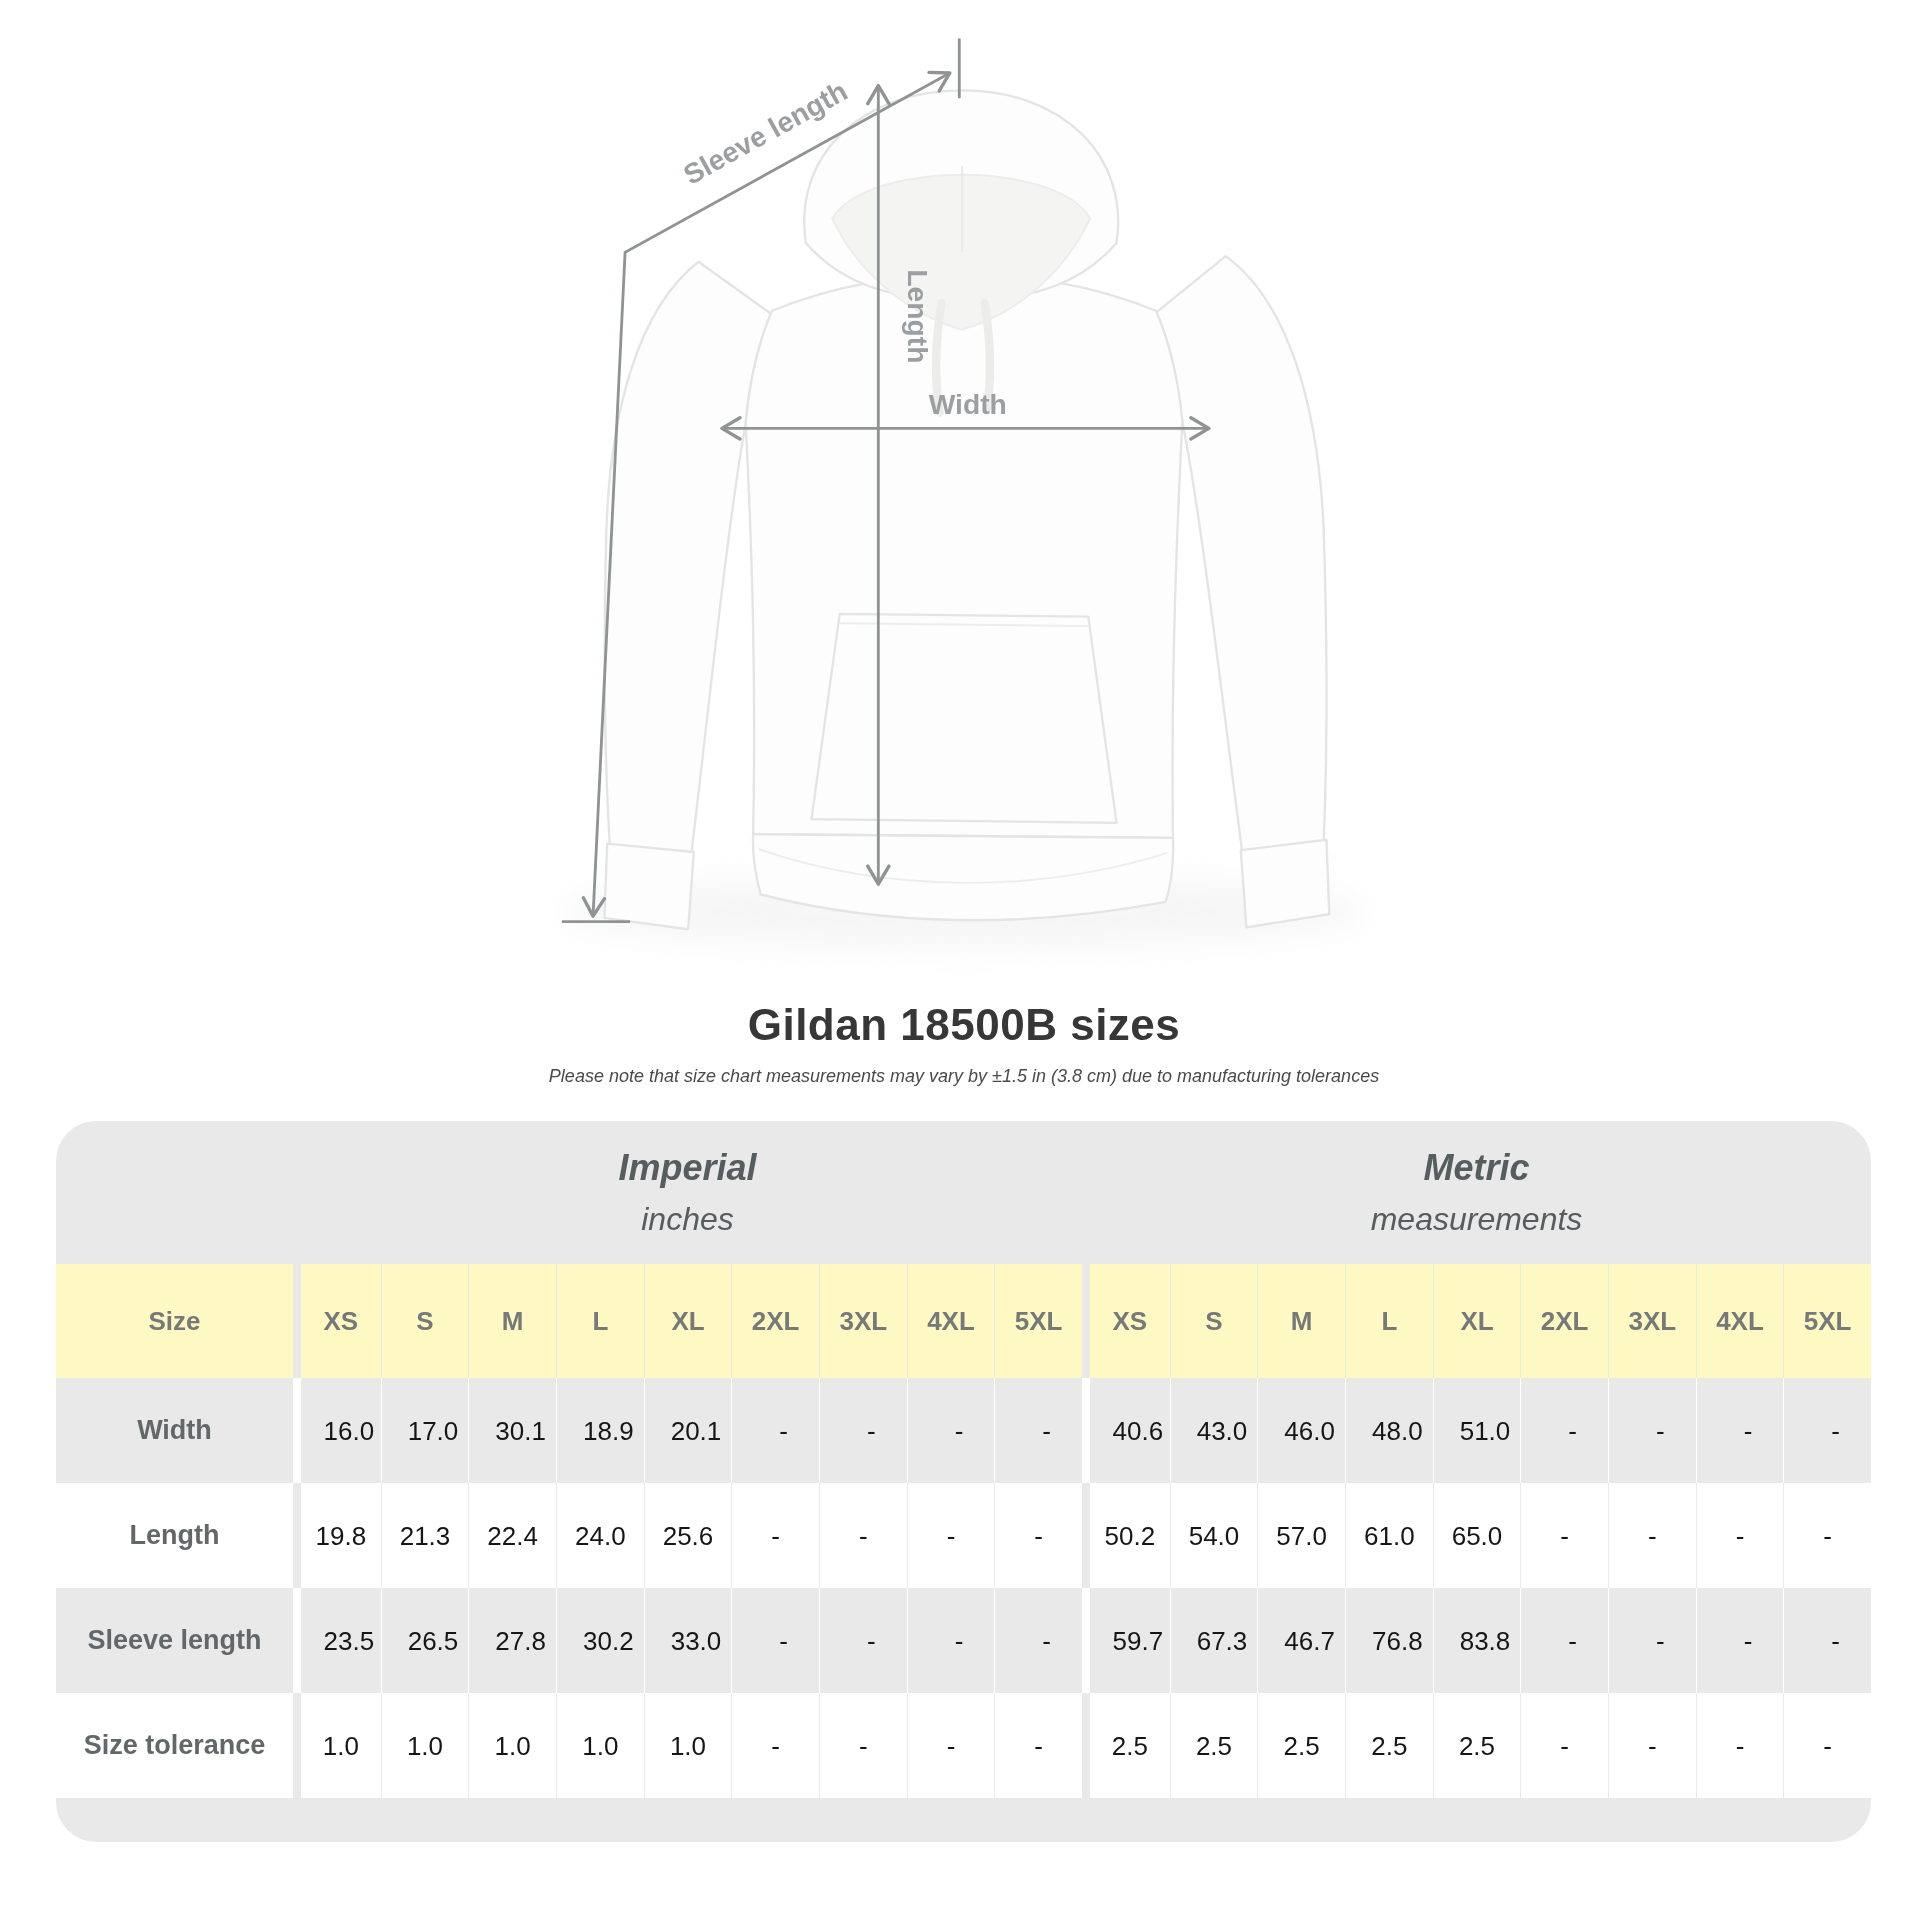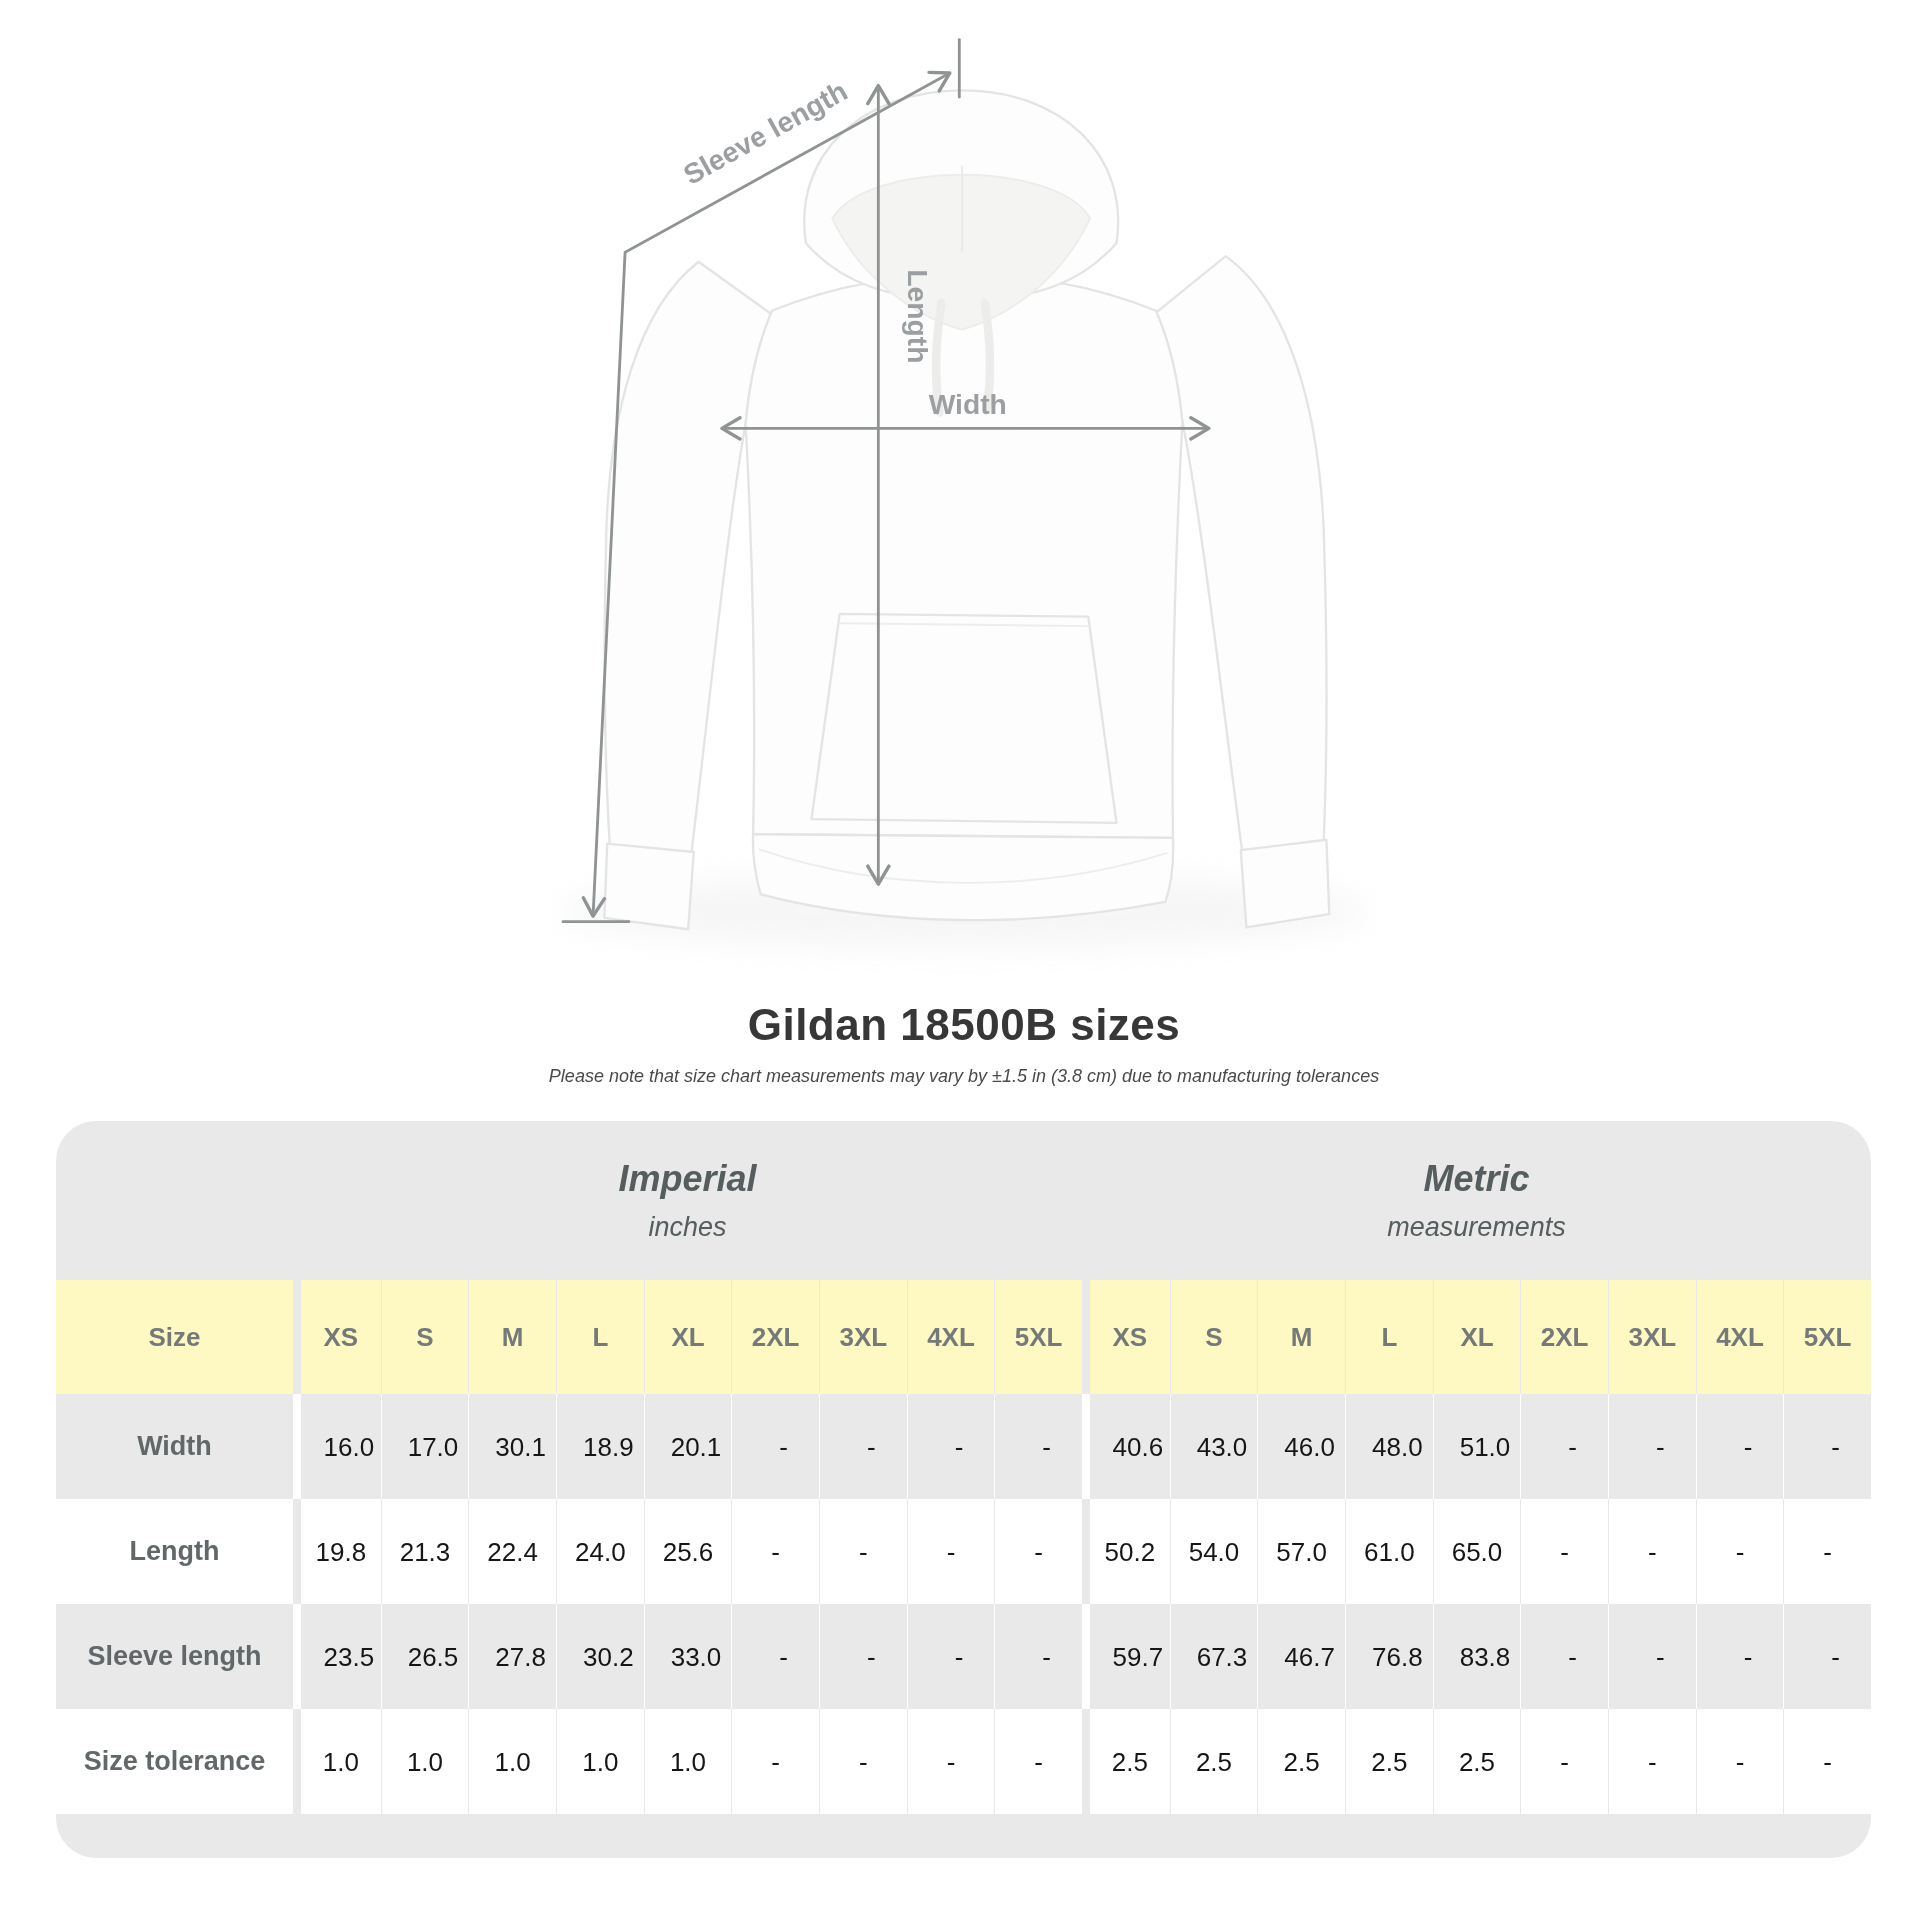--- a/index.html
+++ b/index.html
@@ -15,30 +15,30 @@
     position:absolute;top:1000px;left:0;width:1928px;text-align:center;
     font-size:44px;font-weight:bold;color:#373737;letter-spacing:0.5px;
   }
   .page-subtitle{
     position:absolute;top:1066px;left:0;width:1928px;text-align:center;
     font-size:18px;font-style:italic;color:#4a4a4a;
   }
 
   .size-table{position:absolute;left:56px;top:1121px;width:1815px;height:755px;}
   .band{
-    height:159px;background:#e9e9e9;border-radius:40px 40px 0 0;
+    height:143px;background:#e9e9e9;border-radius:40px 40px 0 0;
     display:flex;align-items:stretch;
   }
   .band .spacer{width:237px;}
   .band .ugroup{
     flex:1;display:flex;flex-direction:column;align-items:center;justify-content:center;
     gap:11.3px;color:#565d5f;
   }
   .ugroup .gname{font-size:36px;font-weight:bold;font-style:italic;}
-  .ugroup .gunit{font-size:27px;font-style:italic;}
+  .ugroup .gunit{font-size:32px;font-style:italic;}
 
   .grid{
     display:grid;
     grid-template-columns:237px repeat(18, 1fr);
     grid-template-rows:114px 105px 105px 105px 105px;
   }
   .cell{
     display:flex;align-items:center;justify-content:center;
     font-size:26px;line-height:1;white-space:nowrap;
   }

